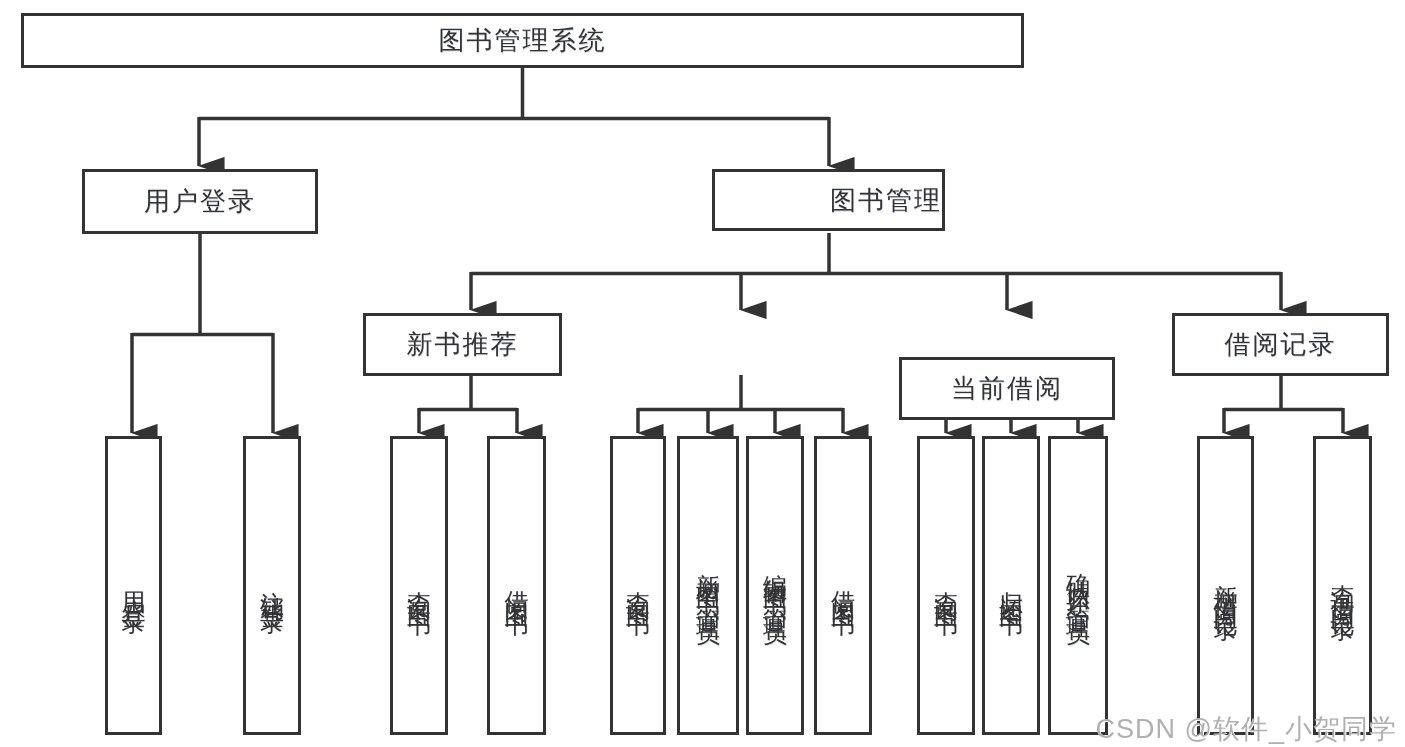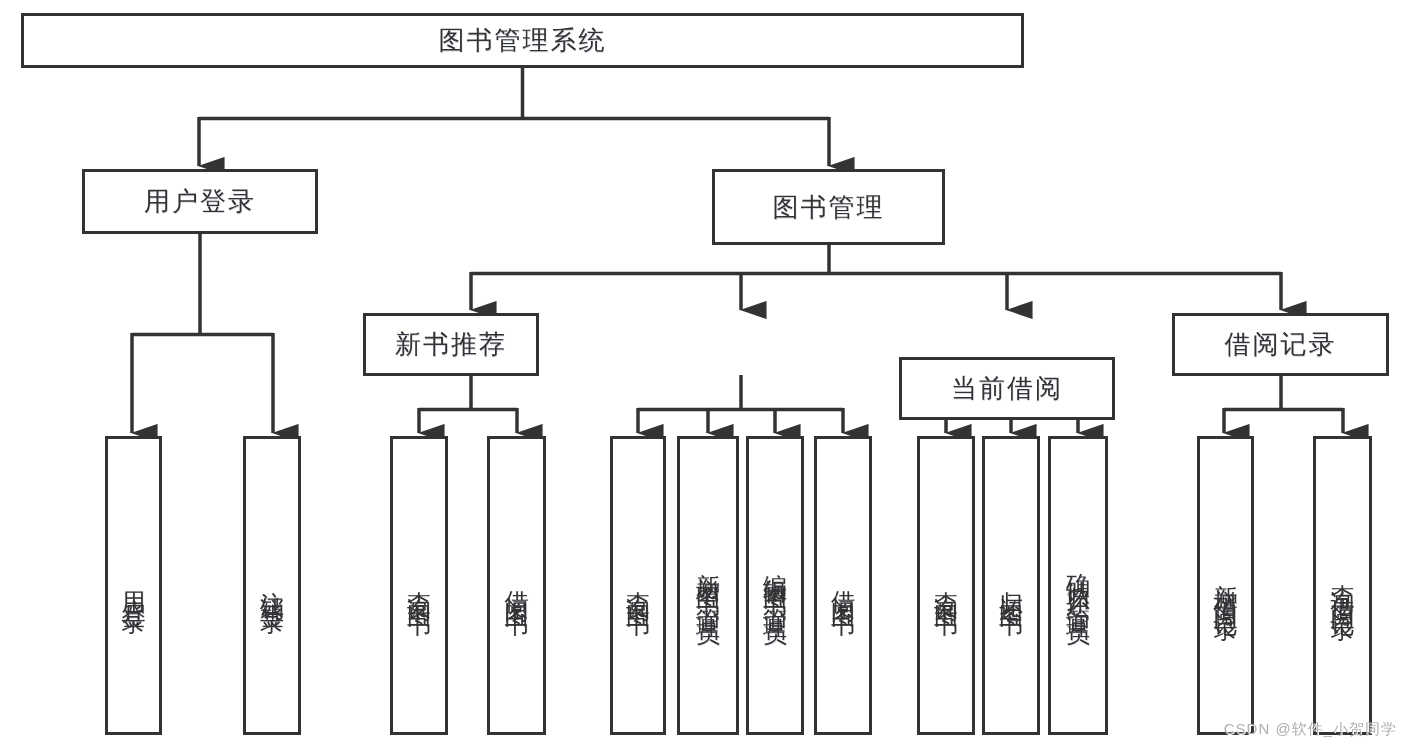--- a/index.html
+++ b/index.html
@@ -41,22 +41,22 @@
     writing-mode: vertical-rl;
     text-orientation: mixed;
     font-size: 24px;
     line-height: 1;
     letter-spacing: 7px;
     text-shadow: 0.5px 0.5px 0 rgba(90,110,160,0.25);
   }
   .watermark {
     position: absolute;
     right: 8px;
-    bottom: 8px;
-    font-size: 15px;
+    bottom: 0;
+    font-size: 27px;
     color: #b0b0b0;
     letter-spacing: 1px;
     white-space: nowrap;
     text-shadow: 1px 1px 0 #ffffff;
   }
 </style>
 </head>
 <body>
 
 <div class="stage">
@@ -104,25 +104,25 @@
     </g>
   </svg>
 
   <div class="node h" style="left:21px; top:13px; width:1003px; height:55px;">
     <span>图书管理系统</span>
   </div>
 
   <div class="node h" style="left:82px; top:169px; width:236px; height:65px;">
     <span>用户登录</span>
   </div>
-  <div class="node h" style="left:712px; top:169px; width:233px; height:76px;">
+  <div class="node h" style="left:712px; top:169px; width:233px; height:62px;justify-content:flex-end;">
     <span>图书管理</span>
   </div>
 
-  <div class="node h" style="left:363px; top:313px; width:176px; height:63px;font-family:Liberation Serif, serif;">
+  <div class="node h" style="left:363px; top:313px; width:199px; height:63px;font-family:Liberation Serif, serif;">
     <span>新书推荐</span>
   </div>
   <div class="node h" style="left:899px; top:313px; width:216px; height:63px;margin-top:44px;">
     <span>当前借阅</span>
   </div>
   <div class="node h" style="left:1172px; top:313px; width:217px; height:63px;align-items:center;">
     <span>借阅记录</span>
   </div>
 
   <div class="node v" style="left:105px; top:436px; width:57px; height:299px;">

